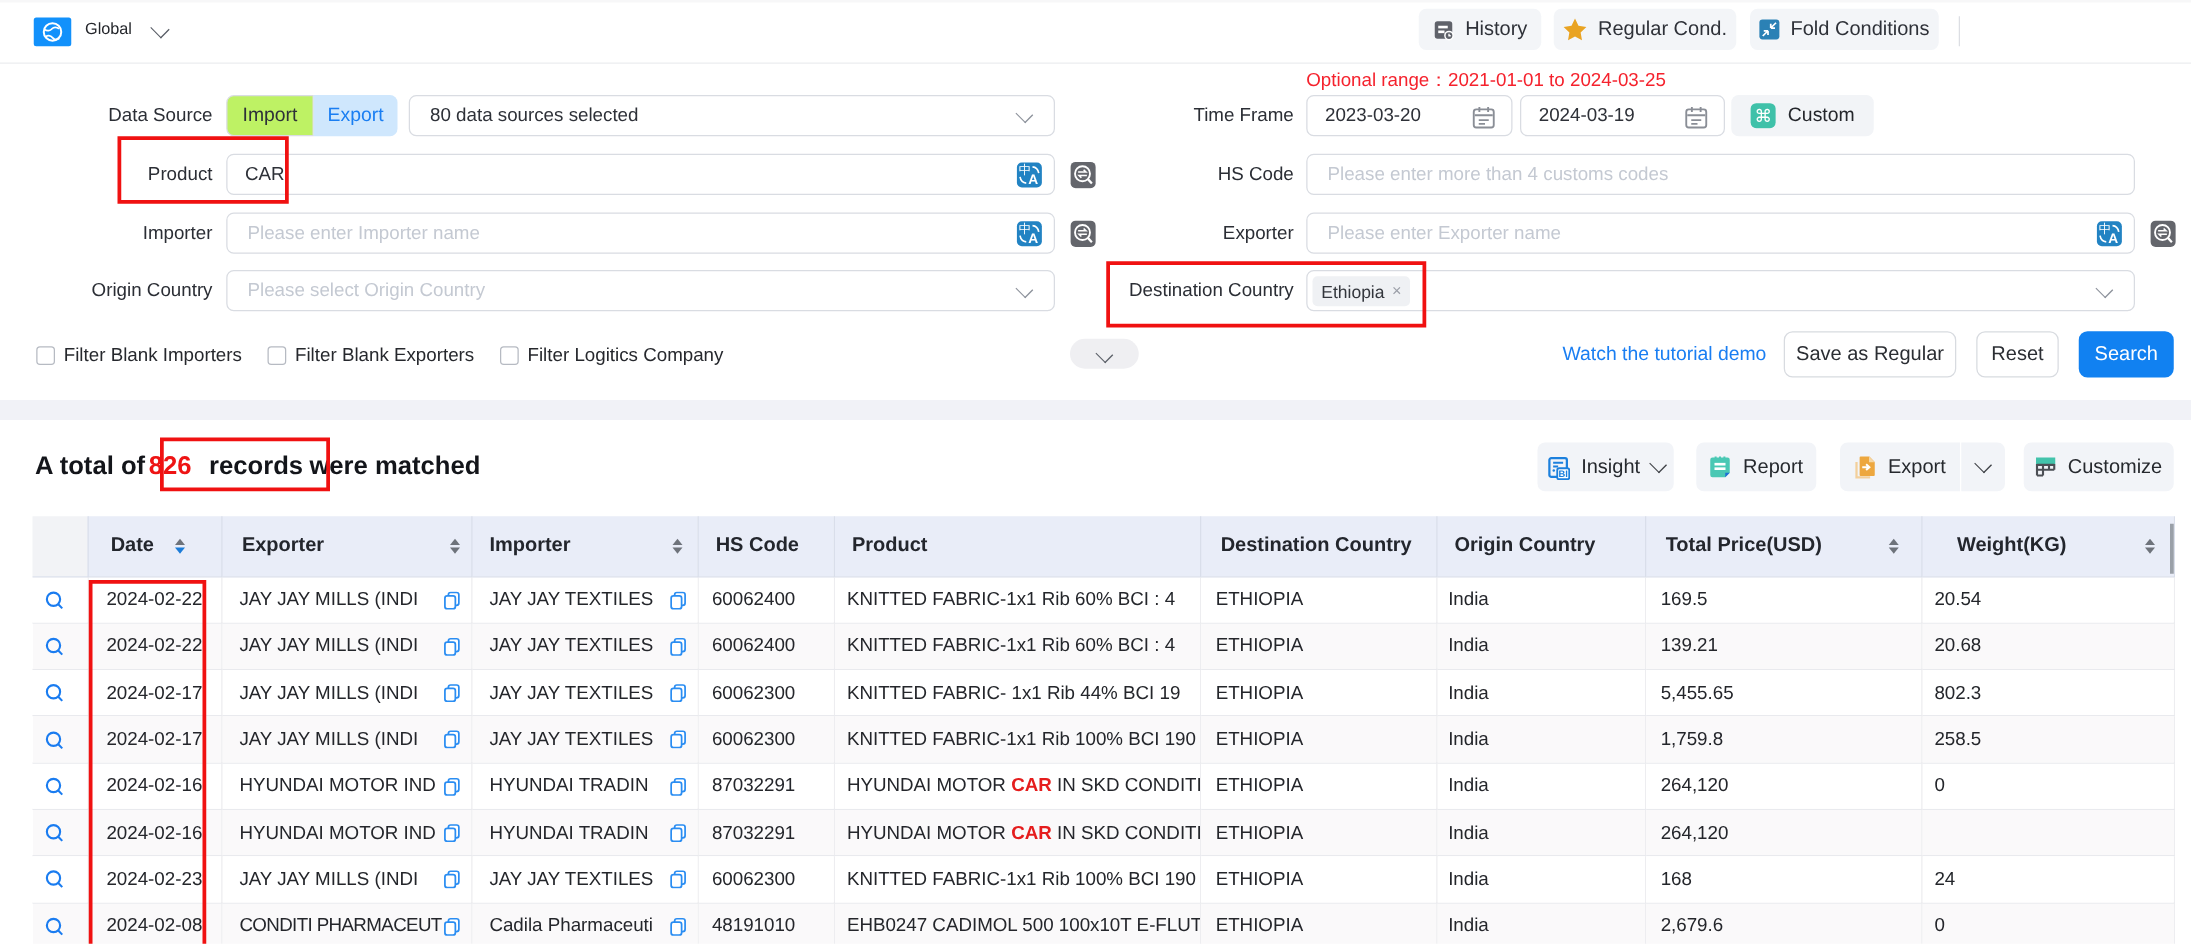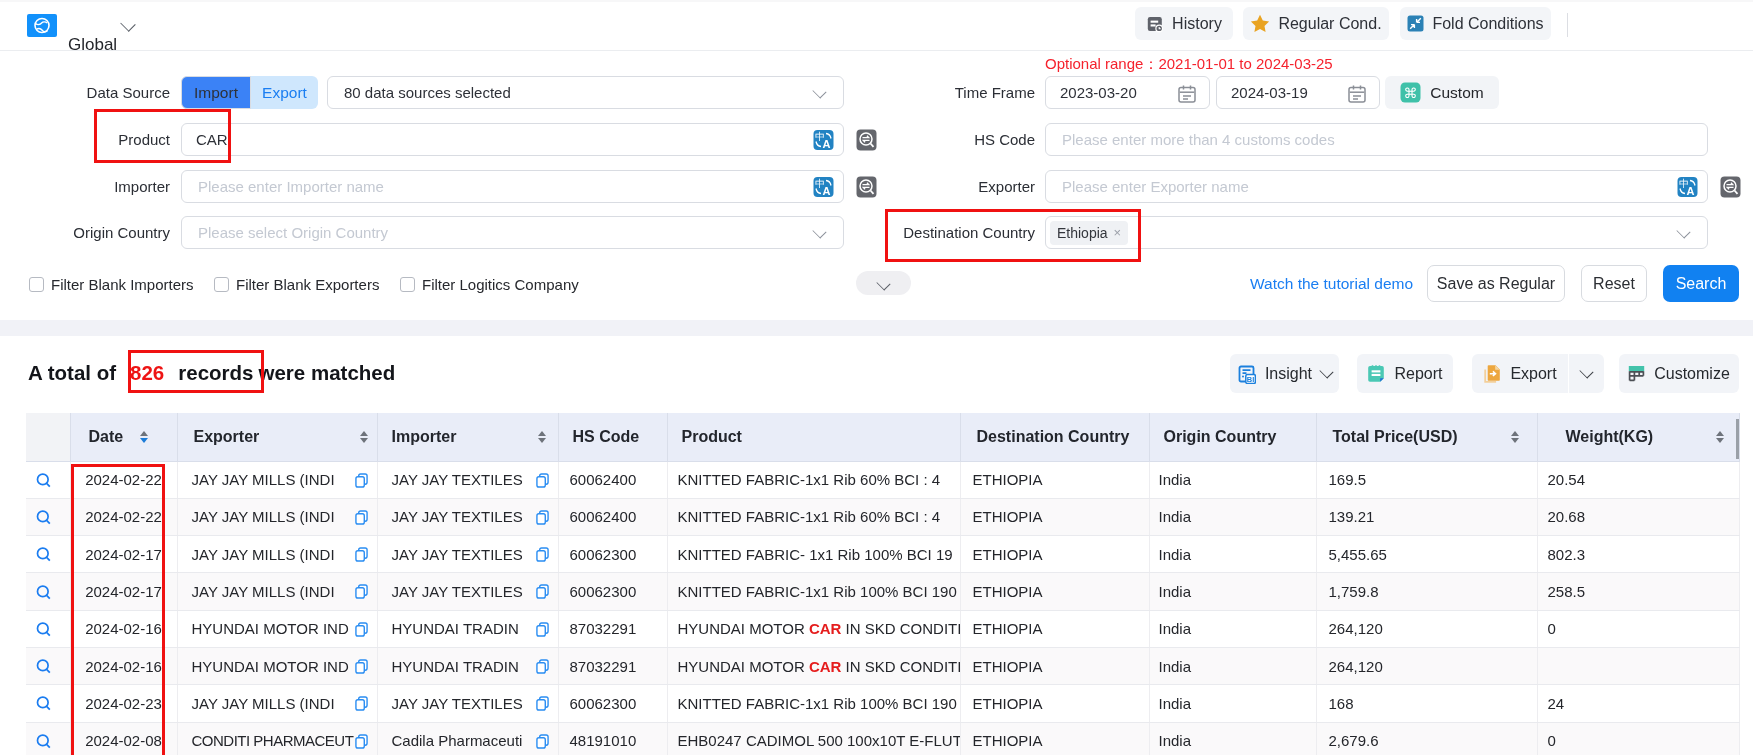--- a/index.html
+++ b/index.html
@@ -4,32 +4,32 @@
 <style>
 *{margin:0;padding:0;box-sizing:border-box;}
 html,body{width:1753px;height:755px;overflow:hidden;background:#fff;
   font-family:"Liberation Sans", sans-serif;}
 .abs{position:absolute;}
 #page{position:relative;width:1753px;height:755px;background:#fff;}
 
 
 #topbar{position:absolute;left:0;top:0;width:1753px;height:51px;background:#fff;border-bottom:1px solid #ebedf0;border-top:2px solid #f7f7f8;}
 #logo{position:absolute;left:27px;top:14px;width:30px;height:23px;background:#1291fb;border-radius:2px;}
-#globalTxt{position:absolute;left:68px;top:15px;font-size:17px;color:#24262b;margin-top:20px;}
+#globalTxt{position:absolute;left:68px;top:15px;font-size:13px;color:#24262b;}
 .tbtn{position:absolute;top:7px;height:33px;background:#f3f5f8;border-radius:6px;display:flex;align-items:center;justify-content:center;font-size:16px;color:#2e3138;gap:8px;}
 #advBtn{position:absolute;left:1584px;top:6px;width:156px;height:36px;background:#1181f1;border-radius:7px;display:flex;align-items:center;justify-content:center;color:#fff;font-size:16.5px;gap:9px;}
 #tdivider{position:absolute;left:1567px;top:13px;width:1px;height:24px;background:#dcdee3;}
 
 
 .lab{position:absolute;width:170px;text-align:right;font-size:15px;color:#2b2e35;line-height:33px;}
 .inp{position:absolute;height:33px;border:1px solid #d9dce2;border-radius:6px;background:#fff;font-size:15px;color:#2e3138;display:flex;align-items:center;}
 .ph{color:#c4c9d2;}
 .chev{display:inline-block;width:11px;height:11px;border-right:1.6px solid #8b909a;border-bottom:1.6px solid #8b909a;transform:rotate(45deg) scale(1,.82);}
 #optRange{position:absolute;left:1045px;top:55px;font-size:15px;color:#f5222d;}
-#segImport{position:absolute;left:181px;top:76px;width:70px;height:33px;border:1px solid #d9dce2;border-radius:6px 0 0 6px;background:#3b82f6;font-size:15.5px;color:#2e3138;display:flex;align-items:center;justify-content:center;}
+#segImport{position:absolute;left:181px;top:76px;width:70px;height:33px;border:1px solid #d9dce2;border-radius:6px 0 0 6px;background:#bef264;font-size:15.5px;color:#2e3138;display:flex;align-items:center;justify-content:center;}
 #segExport{position:absolute;left:251px;top:76px;width:67px;height:33px;border-radius:0 6px 6px 0;background:#cfe7fd;font-size:15.5px;color:#1a7ef2;display:flex;align-items:center;justify-content:center;}
 .redbox{position:absolute;border:3px solid #f01111;}
 .tag{display:inline-flex;align-items:center;background:#eff1f4;border-radius:4px;height:24px;padding:0 7px;font-size:14px;color:#33363c;gap:6px;}
 .tag .x{color:#9b9fa8;font-size:13px;}
 .cust{position:absolute;left:1385px;top:76px;width:114px;height:33px;background:#f2f4f7;border-radius:6px;display:flex;align-items:center;justify-content:center;gap:9px;font-size:15.5px;color:#24262b;}
 #collapsePill{position:absolute;left:856px;top:271px;width:55px;height:24px;background:#efeff2;border-radius:12px;display:flex;align-items:center;justify-content:center;}
 .cb{position:absolute;top:277px;width:15px;height:15px;border:1px solid #b6bac2;border-radius:3px;background:#fff;}
 .cbl{position:absolute;top:277px;font-size:15px;color:#26282d;line-height:16px;}
 #tutor{position:absolute;left:1250px;top:275px;font-size:15.5px;color:#1a7ef2;}
 .fbtn{position:absolute;top:265px;height:37px;border:1px solid #d8dbe0;border-radius:7px;background:#fff;font-size:16px;color:#2b2e33;display:flex;align-items:center;justify-content:center;}
@@ -189,21 +189,21 @@
       <span class="chev" style="border-color:#5a5e66;"></span>
     </div>
 
   <div id="tutor">Watch the tutorial demo</div>
   <div class="fbtn" style="left:1427px;width:138px;">Save as Regular</div>
   <div class="fbtn" style="left:1581px;width:66px;">Reset</div>
   <div id="searchBtn">Search</div>
 
   <div id="greyband"></div>
 
-  <div id="title"><span>A total of</span><span style="color:#ee1414;margin-left:14px;">826</span><span style="margin-left:14px;">records</span><span style="margin-left:5px;">were matched</span></div>
+  <div id="title"><span>A total of</span><span style="color:#ee1414;margin-left:3px;">826</span><span style="margin-left:14px;">records</span><span style="margin-left:5px;">were matched</span></div>
   <div class="rbtn" style="left:1230px;width:109px;"><svg width="19" height="20" viewBox="0 0 19 20">
         <path d="M4 2.5h11a1.5 1.5 0 0 1 1.5 1.5v12a1.5 1.5 0 0 1-1.5 1.5H4A1.5 1.5 0 0 1 2.5 16V4A1.5 1.5 0 0 1 4 2.5z" stroke="#1c80dd" stroke-width="1.8" fill="none"></path>
         <path d="M5.5 6.2h8M5.5 9.2h4" stroke="#1c80dd" stroke-width="1.7"></path>
         <circle cx="6" cy="12.4" r="1" fill="#1c80dd"></circle>
         <rect x="8.8" y="10.6" width="9.6" height="8.8" rx="1.5" fill="#fff" stroke="#1c80dd" stroke-width="1.5"></rect>
         <text x="13.6" y="17.6" font-size="7.5" font-weight="bold" fill="#1c80dd" text-anchor="middle" font-family="Liberation Sans">BI</text>
       </svg> Insight <span class="chev" style="border-color:#3c3f45;margin-top:-4px;"></span></div>
   <div class="rbtn" style="left:1357px;width:96px;"><svg width="18" height="19" viewBox="0 0 18 19">
         <path d="M3 2h12a1.8 1.8 0 0 1 1.8 1.8v10.4l-3.6 3.6H3a1.8 1.8 0 0 1-1.8-1.8V3.8A1.8 1.8 0 0 1 3 2z" fill="#4ac8b4"></path>
         <path d="M5.5 1.2v2M9 1.2v2M12.5 1.2v2" stroke="#4ac8b4" stroke-width="1.6"></path>
@@ -327,21 +327,21 @@
             <td class="c">2024-02-17</td>
             <td style="padding-left:14px;"><svg class="copy" width="13" height="15" viewBox="0 0 14 16">
                 <rect x="4" y="1" width="9" height="11" rx="2" fill="#fff" stroke="#2a8df2" stroke-width="1.5"></rect>
                 <rect x="1" y="4" width="9" height="11" rx="2" fill="#fff" stroke="#2a8df2" stroke-width="1.5"></rect>
               </svg>JAY JAY MILLS (INDI</td>
             <td style="padding-left:14px;"><svg class="copy" width="13" height="15" viewBox="0 0 14 16">
                 <rect x="4" y="1" width="9" height="11" rx="2" fill="#fff" stroke="#2a8df2" stroke-width="1.5"></rect>
                 <rect x="1" y="4" width="9" height="11" rx="2" fill="#fff" stroke="#2a8df2" stroke-width="1.5"></rect>
               </svg>JAY JAY TEXTILES</td>
             <td style="padding-left:11px;">60062300</td>
-            <td style="padding-left:10px;">KNITTED FABRIC- 1x1 Rib 100% BCI 19</td>
+            <td style="padding-left:10px;">KNITTED FABRIC- 1x1 Rib 44% BCI 19</td>
             <td>ETHIOPIA</td>
             <td style="padding-left:9px;">India</td>
             <td>5,455.65</td>
             <td style="padding-left:10px;">802.3</td>
           </tr>
   <tr class="even">
             <td class="c"><svg width="20" height="20" viewBox="0 0 20 20" style="vertical-align:middle;margin-right:8px;">
                 <circle cx="8.8" cy="9.4" r="5.3" stroke="#1a7cf0" stroke-width="1.7" fill="none"></circle>
                 <path d="M12.6 13.4l3.2 3.3" stroke="#1a7cf0" stroke-width="1.7"></path>
               </svg></td>

